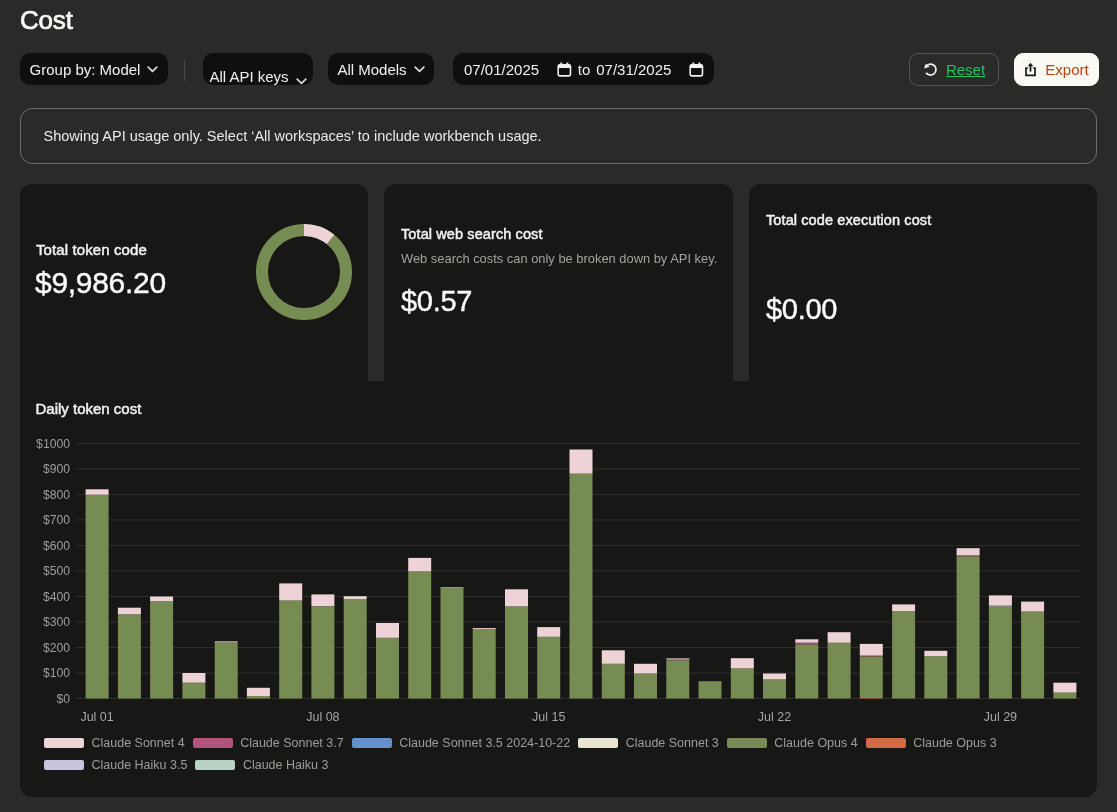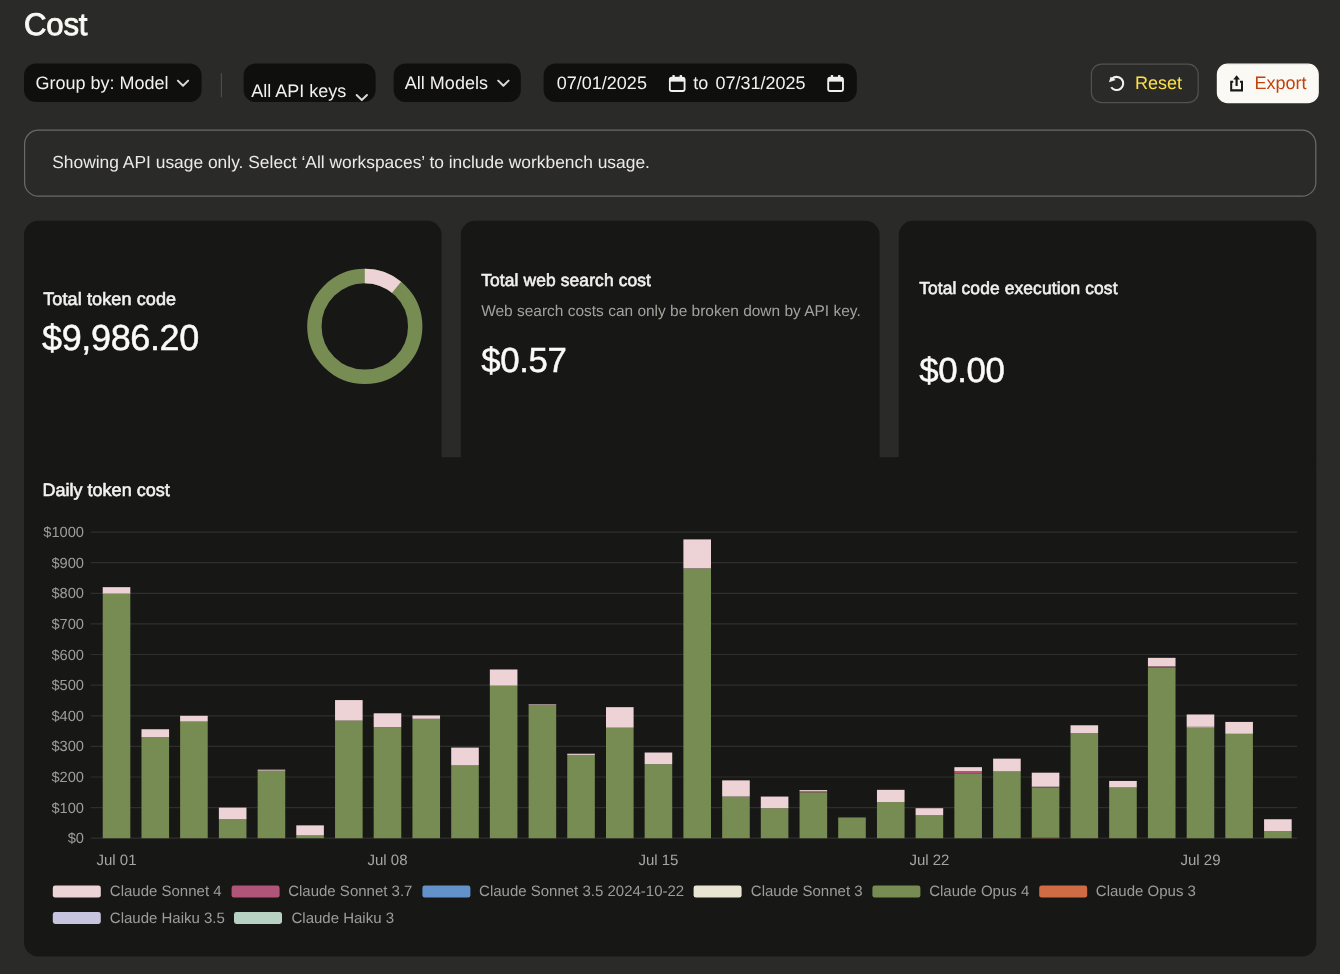--- a/index.html
+++ b/index.html
@@ -2,21 +2,21 @@
 <html><head><meta charset="utf-8">
 <style>
 * { margin:0; padding:0; box-sizing:border-box; }
 html,body { width:1117px; height:812px; background:#2a2a28; font-family:"Liberation Sans",sans-serif; overflow:hidden; }
 .abs { position:absolute; }
 h1 { position:absolute; left:20px; top:5px; font-size:26px; font-weight:400; -webkit-text-stroke:0.7px #faf9f5; color:#faf9f5; letter-spacing:-0.2px; }
 .pill { position:absolute; top:53px; height:32px; background:#0f0f0e; border-radius:10px; color:#f2f1ee;
   font-size:15px; display:flex; align-items:center; justify-content:center; gap:7px; }
 .sep { position:absolute; top:61px; left:184px; width:1px; height:20px; background:#4c4c48; }
 .btn { position:absolute; top:53px; height:33px; border-radius:9px; font-size:15px; display:flex; align-items:center; justify-content:center; gap:8px; }
-.reset { left:909px; width:90px; border:1px solid #525250; color:#fde047; background:transparent; }
+.reset { left:909px; width:90px; border:1px solid #525250; color:#22c55e; background:transparent;text-decoration:underline; }
 .export { left:1014px; width:85px; background:#faf9f4; color:#c2410c; border:1px solid #faf9f4; }
 .banner { position:absolute; left:20px; top:108px; width:1077px; height:56px; border:1px solid #6b6b66; border-radius:12px;
   display:flex; align-items:center; color:#eceae6; font-size:14.5px; padding-left:22.5px; }
 .card { position:absolute; top:184px; height:216px; background:#171716; border-radius:12px; }
 .c1 { left:20px; width:348px; }
 .c2 { left:384px; width:349px; }
 .c3 { left:749px; width:348px; }
 .clabel { position:absolute; left:17px; font-size:14.5px; font-weight:400; -webkit-text-stroke:0.5px #f2f1ee; color:#f2f1ee; letter-spacing:0.1px; }
 .cdesc { position:absolute; left:17px; font-size:12.9px; color:#a3a29c; line-height:19px; }
 .cval { position:absolute; font-weight:400; -webkit-text-stroke:0.4px #fbfaf7; color:#fbfaf7; letter-spacing:-0.3px; }
@@ -78,21 +78,21 @@
     <circle cx="52" cy="52" r="42.0" fill="none" stroke="#778c52" stroke-width="12"></circle>
     <circle cx="52" cy="52" r="42.0" fill="none" stroke="#eed3d6" stroke-width="12" stroke-dasharray="28.59 235.31" transform="rotate(-90 52 52)"></circle>
   </svg>
 </div>
 <div class="card c2">
   <div class="clabel" style="top:42px;">Total web search cost</div>
   <div class="cdesc" style="top:65px;">Web search costs can only be broken down by API key.</div>
   <div class="cval" style="left:17px; top:101px; font-size:29px;">$0.57</div>
 </div>
 <div class="card c3">
-  <div class="clabel" style="top:49px;">Total code execution cost</div>
+  <div class="clabel" style="top:28px;">Total code execution cost</div>
   <div class="cval" style="left:17px; top:109px; font-size:29px;">$0.00</div>
 </div>
 
 <div class="chartcard">
   <div class="ctitle">Daily token cost</div>
   <svg class="abs" style="left:0; top:0;" width="1077" height="416" viewBox="0 0 1077 416" font-family="Liberation Sans, sans-serif">
 <line x1="55.5" y1="317.5" x2="1061" y2="317.5" stroke="rgba(255,255,255,0.10)" stroke-width="1"></line>
 <text x="50" y="321.7" text-anchor="end" font-size="12.2" fill="#9d9d98">$0</text>
 <line x1="55.5" y1="292.0" x2="1061" y2="292.0" stroke="rgba(255,255,255,0.10)" stroke-width="1"></line>
 <text x="50" y="296.2" text-anchor="end" font-size="12.2" fill="#9d9d98">$100</text>

